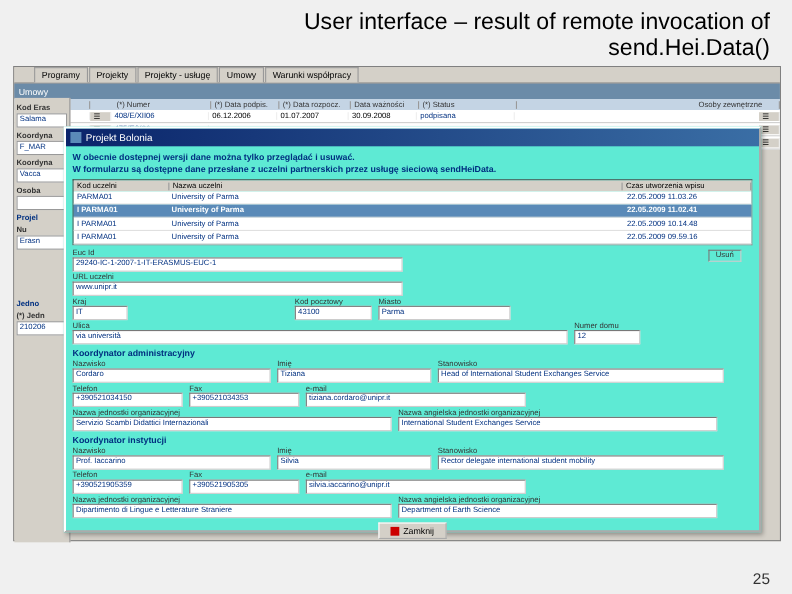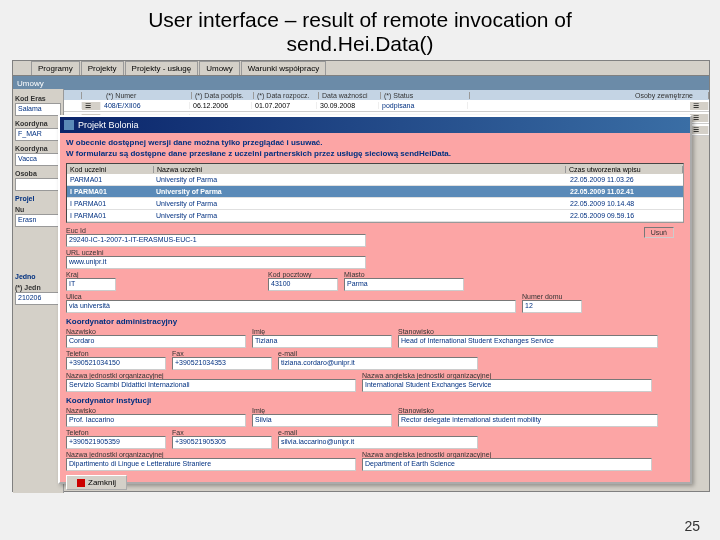--- a/index.html
+++ b/index.html
@@ -1,44 +1,44 @@
 <!DOCTYPE html>
 <html><head>
 <meta charset="utf-8">
 <style>
 body{margin:0;font-family:Tahoma,Arial,sans-serif;font-size:9px;background:#f0f0f0;width:720px;height:540px;overflow:hidden;position:relative}
-.slide-title{font-family:Arial,sans-serif;font-size:21px;text-align:center;padding:8px 20px 2px;color:#000}
+.slide-title{font-family:Arial,sans-serif;font-size:21px;text-align:right;padding:8px 20px 2px;color:#000}
 .slide-title .bold{font-weight:normal}
 .app-window{position:absolute;top:60px;left:12px;width:696px;height:430px;background:#d4d0c8;border:1px solid #808080}
 .main-tabs{background:#d4d0c8;padding:0 18px;height:14px;display:flex;gap:1px;font-size:8px;border-bottom:1px solid #808080}
 .main-tab{padding:2px 6px;background:#d4d0c8;border:1px solid #999;border-bottom:none;cursor:pointer}
 .sect-hdr{background:#6b8ba8;color:#fff;font-size:8px;padding:2px 4px;display:flex;align-items:center;height:10px}
 .col-row{display:flex;background:#c4d4e4;font-size:7px;color:#333;height:10px;align-items:center}
 .col-row>div{border-right:1px solid #999;padding:0 3px}
 .data-row{display:flex;background:#fff;font-size:7px;height:11px;align-items:center;border-bottom:1px solid #ccc}
 .data-row>div{padding:0 3px;border-right:1px solid #eee}
 .data-row .ico{width:12px;background:#d4d0c8}
-.dialog{position:absolute;top:115px;left:58px;width:630px;height:365px;background:#fca5a5;border:2px outset #fff;box-shadow:2px 2px 4px rgba(0,0,0,0.3)}
+.dialog{position:absolute;top:115px;left:58px;width:630px;height:365px;background:#5eead4;border:2px outset #fff;box-shadow:2px 2px 4px rgba(0,0,0,0.3)}
 .dlg-title{background:linear-gradient(to right,#0a246a,#3a6ea5);color:#fff;font-size:9px;padding:2px 4px;height:12px;display:flex;align-items:center;gap:4px}
 .dlg-title .ti{width:10px;height:10px;background:#5a8ab8}
 .dlg-body{padding:4px 6px;font-size:8px}
 .info-txt{color:#003080;font-weight:bold;font-size:8px;line-height:11px}
 .list-wrap{margin-top:4px;border:1px inset #999}
 .list-hdr{display:flex;background:#d4d0c8;font-size:7px;height:10px;align-items:center}
 .list-hdr>div{border-right:1px solid #999;padding:0 3px}
 .list-row{display:flex;background:#fff;font-size:7px;height:11px;align-items:center;border-bottom:1px solid #e0e0e0;color:#003080}
 .list-row>div{padding:0 3px}
 .list-row.sel{background:#5a8ab8;color:#fff;font-weight:bold}
 .form-sect{margin-top:4px}
 .form-row{display:flex;gap:6px;margin-bottom:2px}
 .fld{display:flex;flex-direction:column}
 .fld .lbl{font-size:7px;color:#333}
 .fld .inp{background:#fff;border:1px inset #ccc;padding:1px 2px;font-size:7px;height:9px;color:#003080;overflow:hidden;white-space:nowrap}
 .sect-label{color:#003080;font-weight:bold;font-size:8px;margin:4px 0 2px}
-.btn-row{margin-top:4px}
+.btn-row{text-align:center;margin-top:4px}
 .btn{display:inline-flex;align-items:center;gap:3px;background:#d4d0c8;border:1px outset #fff;padding:2px 10px;font-size:8px;cursor:pointer}
 .close-x{width:8px;height:8px;background:#c00;position:relative}
 .left-panel{position:absolute;left:0;top:28px;width:46px;height:400px;background:#d4d0c8;border-right:1px solid #999;font-size:7px;padding:2px}
 .left-item{background:#fff;border:1px solid #999;padding:1px 2px;margin-bottom:2px;color:#003080;height:9px;overflow:hidden}
 .left-lbl{font-size:7px;color:#333;margin:4px 0 1px;font-weight:bold}
 .slide-num{position:absolute;bottom:6px;right:20px;font-size:14px;color:#333}
 .del-link{position:absolute;right:10px;font-size:7px;color:#333;border:1px inset #ccc;padding:1px 6px}
 </style>
 </head>
 <body>

